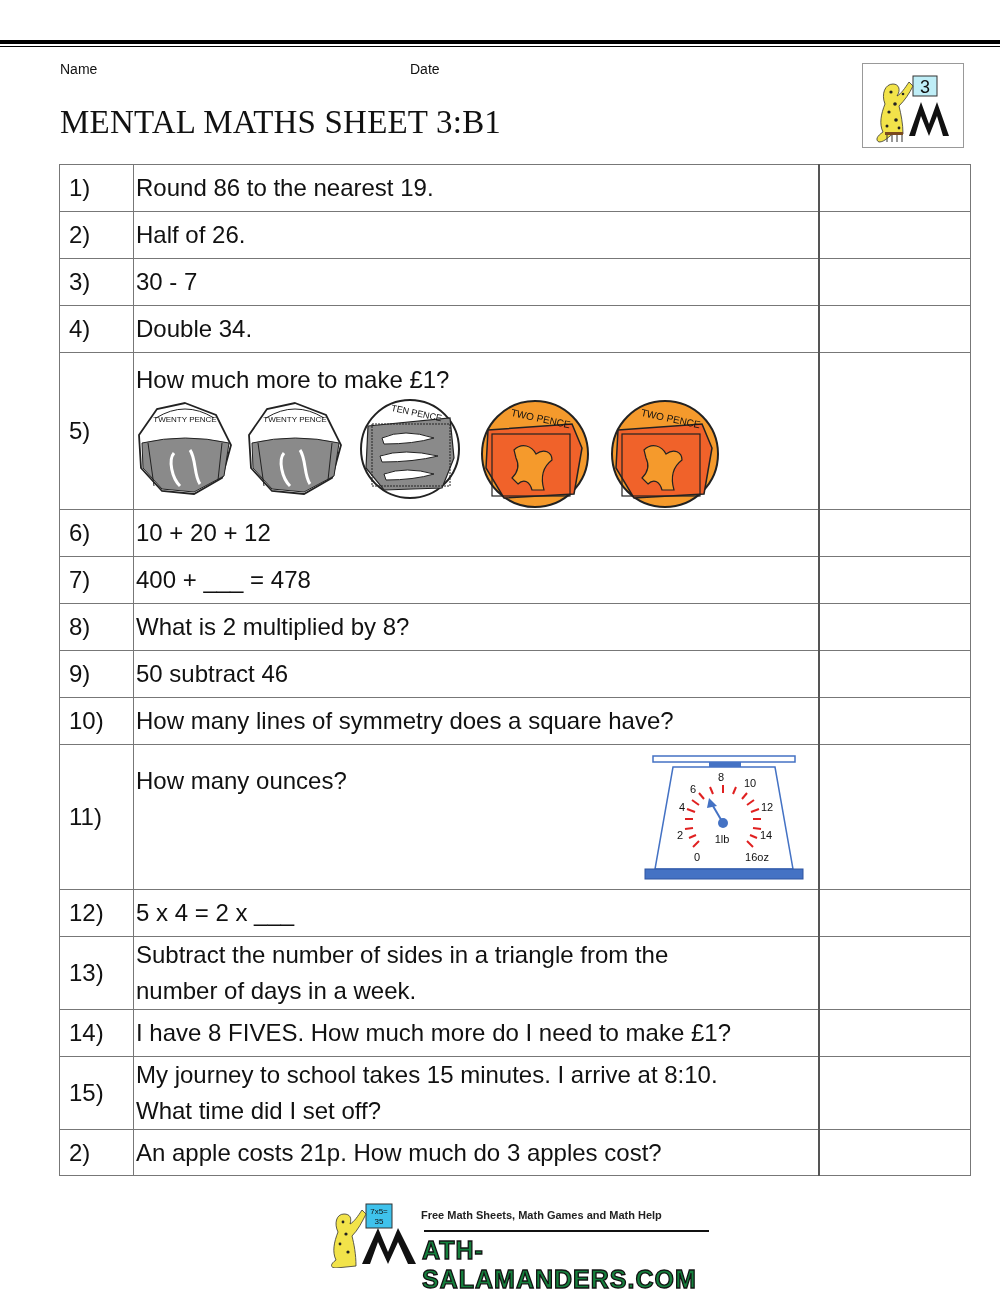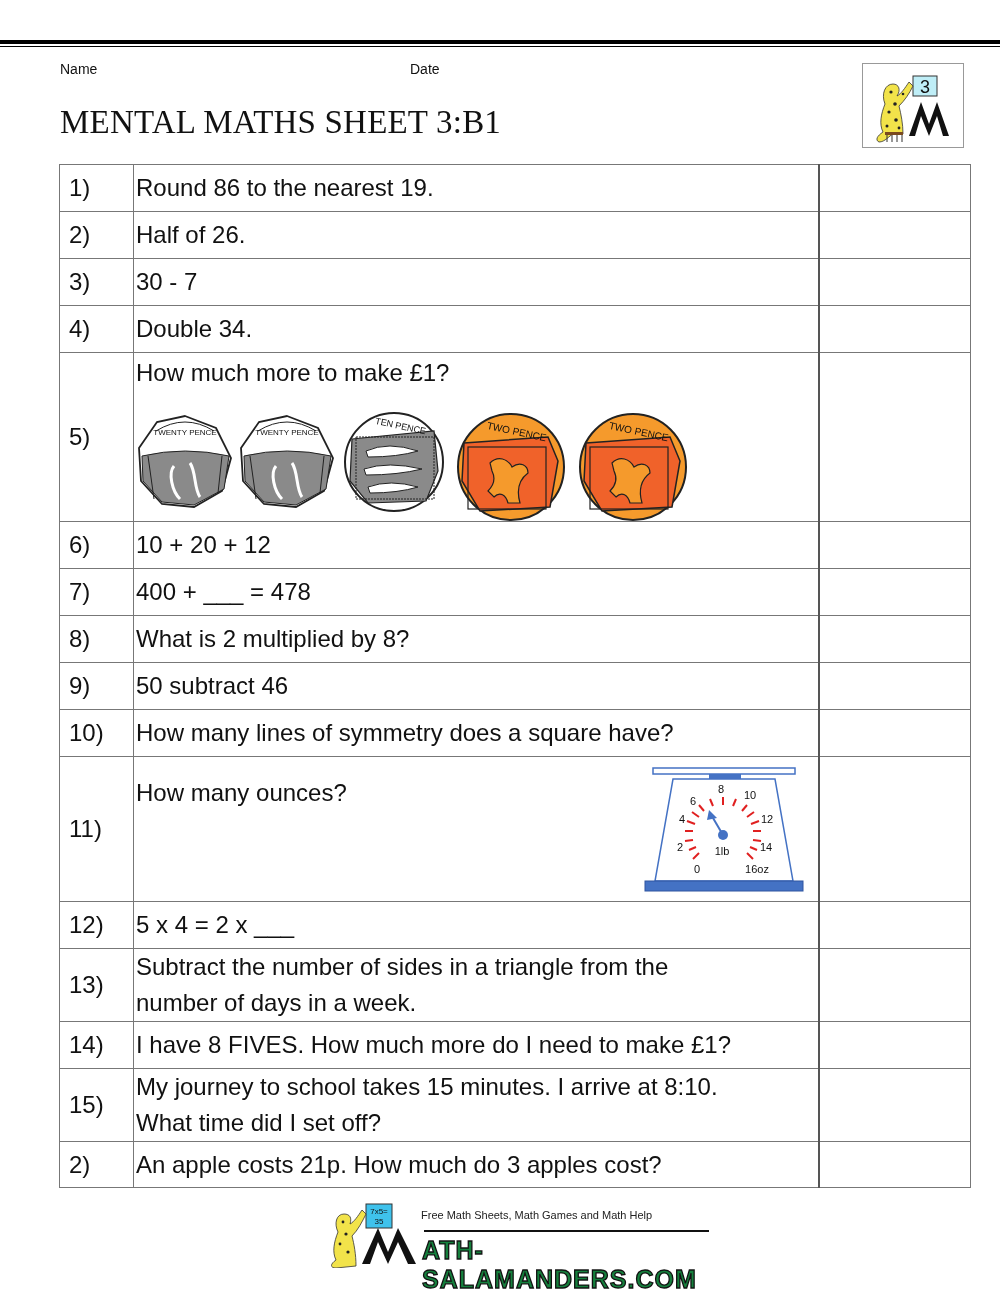--- a/index.html
+++ b/index.html
@@ -8,23 +8,23 @@
   .topline2 { position:absolute; left:0; top:46px; width:1000px; height:1px; background:#000; }
   .lbl { position:absolute; top:61px; font-size:14px; }
   .title { position:absolute; left:60px; top:104px; font-family:"Liberation Serif", serif; font-size:33px; letter-spacing:0.2px; }
   .logo-box { position:absolute; left:862px; top:63px; width:100px; height:83px; border:1px solid #999; background:#fff; }
   table.q { position:absolute; left:59px; top:164px; width:912px; border-collapse:collapse; }
   table.q td { border:1.5px solid #777; padding:0; vertical-align:middle; font-size:24px; }
   td.num { width:64px; padding-left:9px !important; }
   td.txt { padding-left:2px !important; }
   td.ans { width:150px; border-left:2px solid #555 !important; }
   .qline { line-height:36px; }
-  .coins { display:flex; gap:0px; margin-top:20px; margin-left:-2px; }
+  .coins { display:flex; gap:8px; margin-top:0; margin-left:-2px; }
   .footer { position:absolute; left:326px; top:1202px; width:390px; height:66px; }
-  .footer-tag { position:absolute; left:95px; top:7px; font-size:11px; font-weight:normal; color:#222; }
+  .footer-tag { position:absolute; left:95px; top:7px; font-size:11px; font-weight:bold; color:#222; }
   .footer-rule { position:absolute; left:98px; top:28px; width:285px; height:2px; background:#111; }
   .footer-site { position:absolute; left:96px; top:34px; font-size:25px; font-weight:bold; letter-spacing:1px; color:#15803d; -webkit-text-stroke:1.3px #111; }
 </style>
 </head>
 <body>
 
 <div class="topline1"></div>
 <div class="topline2"></div>
 
 <span class="lbl" style="left:60px">Name</span>
@@ -69,21 +69,21 @@
     <td class="txt">30 - 7</td>
     <td class="ans"></td>
   </tr>
   <tr style="height:47px">
     <td class="num">4)</td>
     <td class="txt">Double 34.</td>
     <td class="ans"></td>
   </tr>
   <tr style="height:157px">
     <td class="num">5)</td>
-    <td class="txt" style="vertical-align:top; padding-top:2px">
+    <td class="txt" style="vertical-align:top; padding-top:9px">
       <div class="qline">How much more to make £1?</div>
       <div class="coins">
         <svg width="102" height="100" viewBox="0 0 102 100">
           <path d="M51 5 L82 17 L97 47 L88 80 L60 96 L28 93 L7 70 L5 37 L23 11 Z" fill="#fff" stroke="#222" stroke-width="1.8"></path>
           <path d="M8 45 Q51 35 95 45 L90 78 L60 94 L28 91 L9 70 Z" fill="#8a8a8a" stroke="#222" stroke-width="1"></path>
           <path d="M22 20 Q51 2 80 20" fill="none" stroke="#222" stroke-width="1"></path>
           <text x="51" y="24" font-size="8" text-anchor="middle" font-family="Liberation Sans, sans-serif" fill="#111">TWENTY PENCE</text>
           <path d="M40 55 C34 62 38 80 46 88 M56 52 C62 60 60 78 66 86" stroke="#fff" stroke-width="3" fill="none"></path>
           <line x1="14" y1="45" x2="20" y2="88" stroke="#222"></line>
               <line x1="88" y1="45" x2="84" y2="82" stroke="#222"></line>

